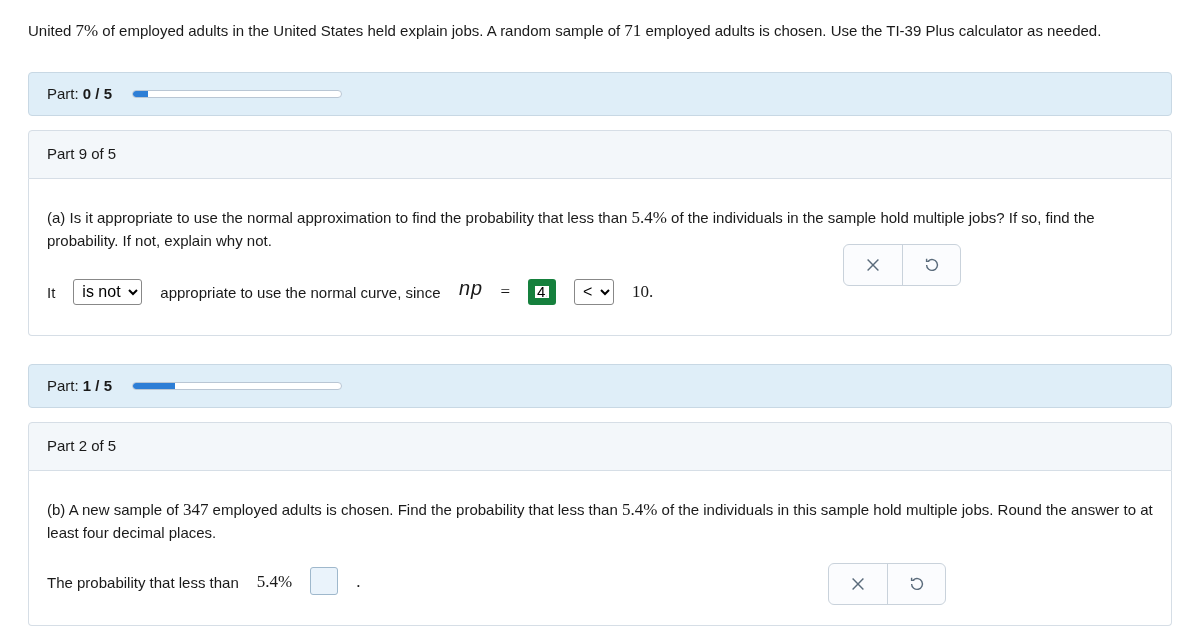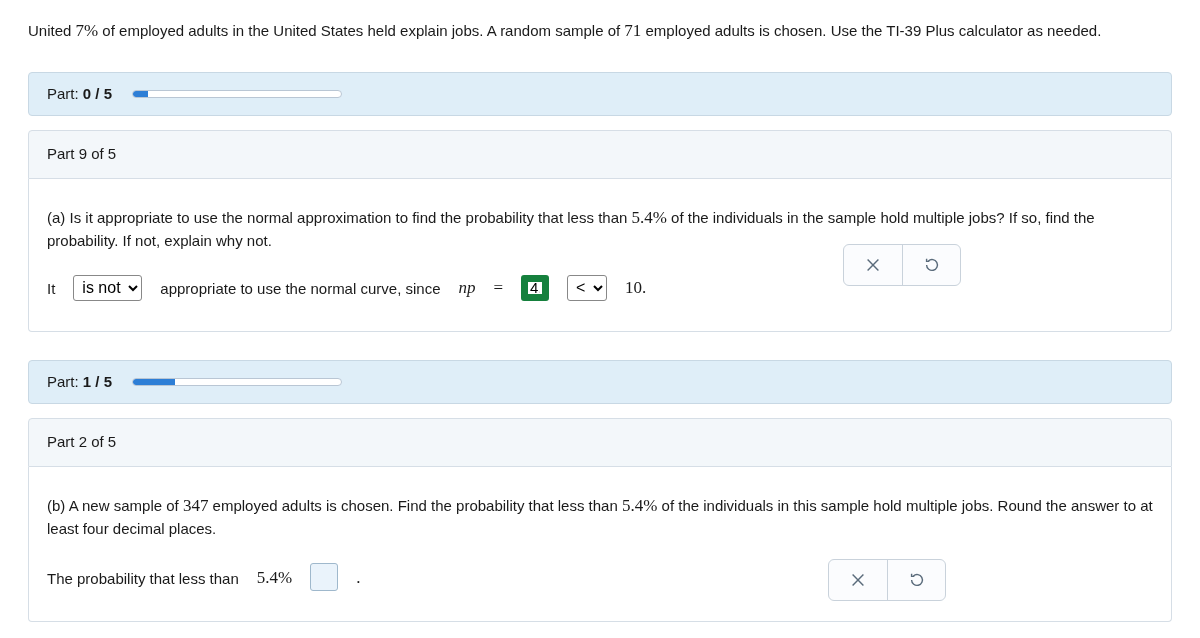--- a/index.html
+++ b/index.html
@@ -83,21 +83,21 @@
     border: 7px solid #15803d;
     border-radius: 3px;
   }
   input.num.empty {
     background: #eaf3fb;
     border: 1px solid #9fb8cc;
     width: 28px;
     height: 28px;
   }
 
-  .math-it { font-family: Liberation Serif, serif; font-style: italic; font-size: 17px; }
+  .math-it { font-family: Liberation Mono, monospace; font-style: italic; font-size: 20px; }
 
   .btn-group {
     position: absolute;
     top: 65px;
     right: 210px;
     display: inline-flex;
     border: 1px solid #c9d2db;
     border-radius: 6px;
     overflow: hidden;
     background: #fbfcfe;

